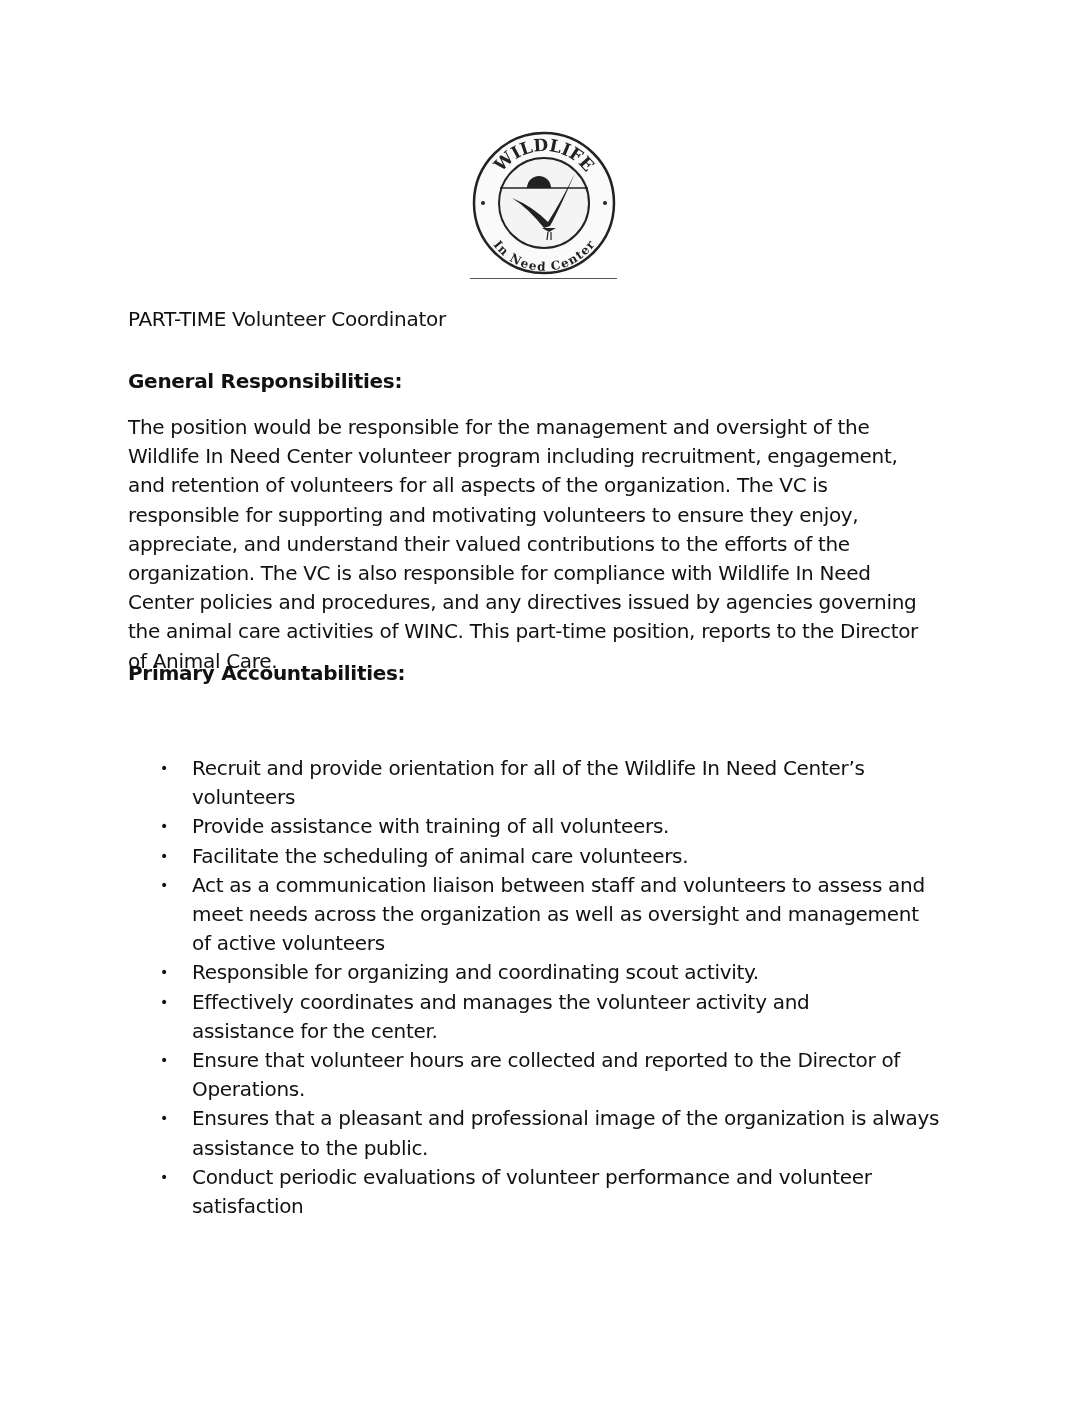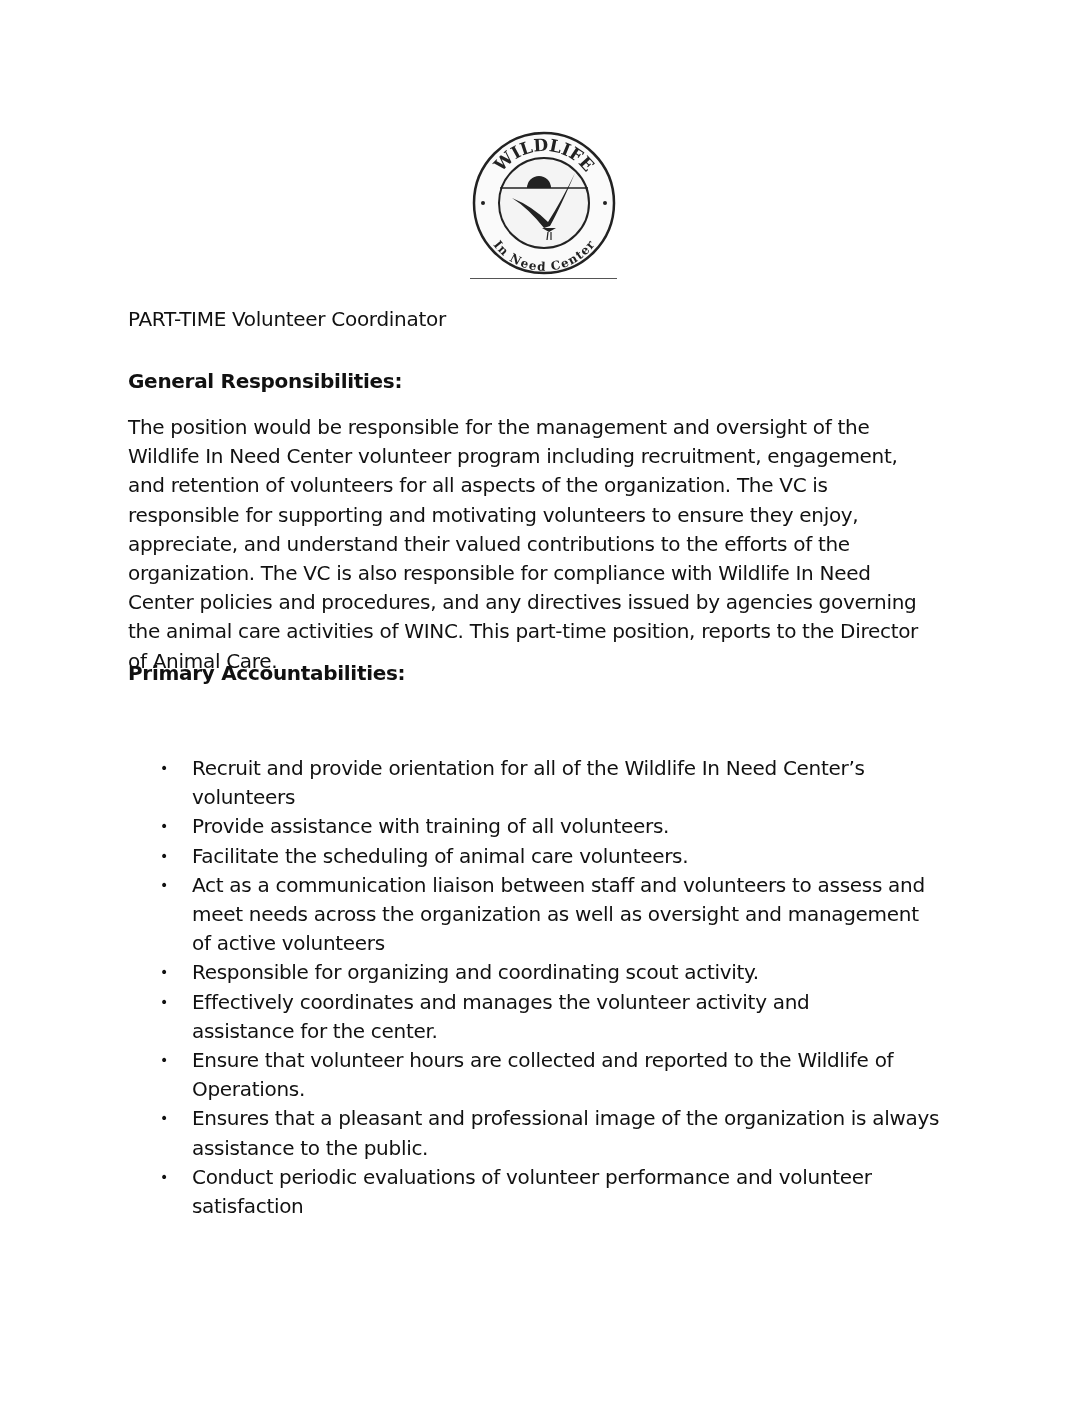--- a/index.html
+++ b/index.html
@@ -102,21 +102,21 @@
       <span class="bullet">•</span>
       <div>Responsible for organizing and coordinating scout activity.</div>
     </li>
     <li>
       <span class="bullet">•</span>
       <div>Effectively coordinates and manages the volunteer activity and</div>
       <div>assistance for the center.</div>
     </li>
     <li>
       <span class="bullet">•</span>
-      <div>Ensure that volunteer hours are collected and reported to the Wildlife of</div>
+      <div>Ensure that volunteer hours are collected and reported to the Director of</div>
       <div>Operations.</div>
     </li>
     <li>
       <span class="bullet">•</span>
       <div>Ensures that a pleasant and professional image of the organization is always</div>
       <div>assistance to the public.</div>
     </li>
     <li>
       <span class="bullet">•</span>
       <div>Conduct periodic evaluations of volunteer performance and volunteer</div>

